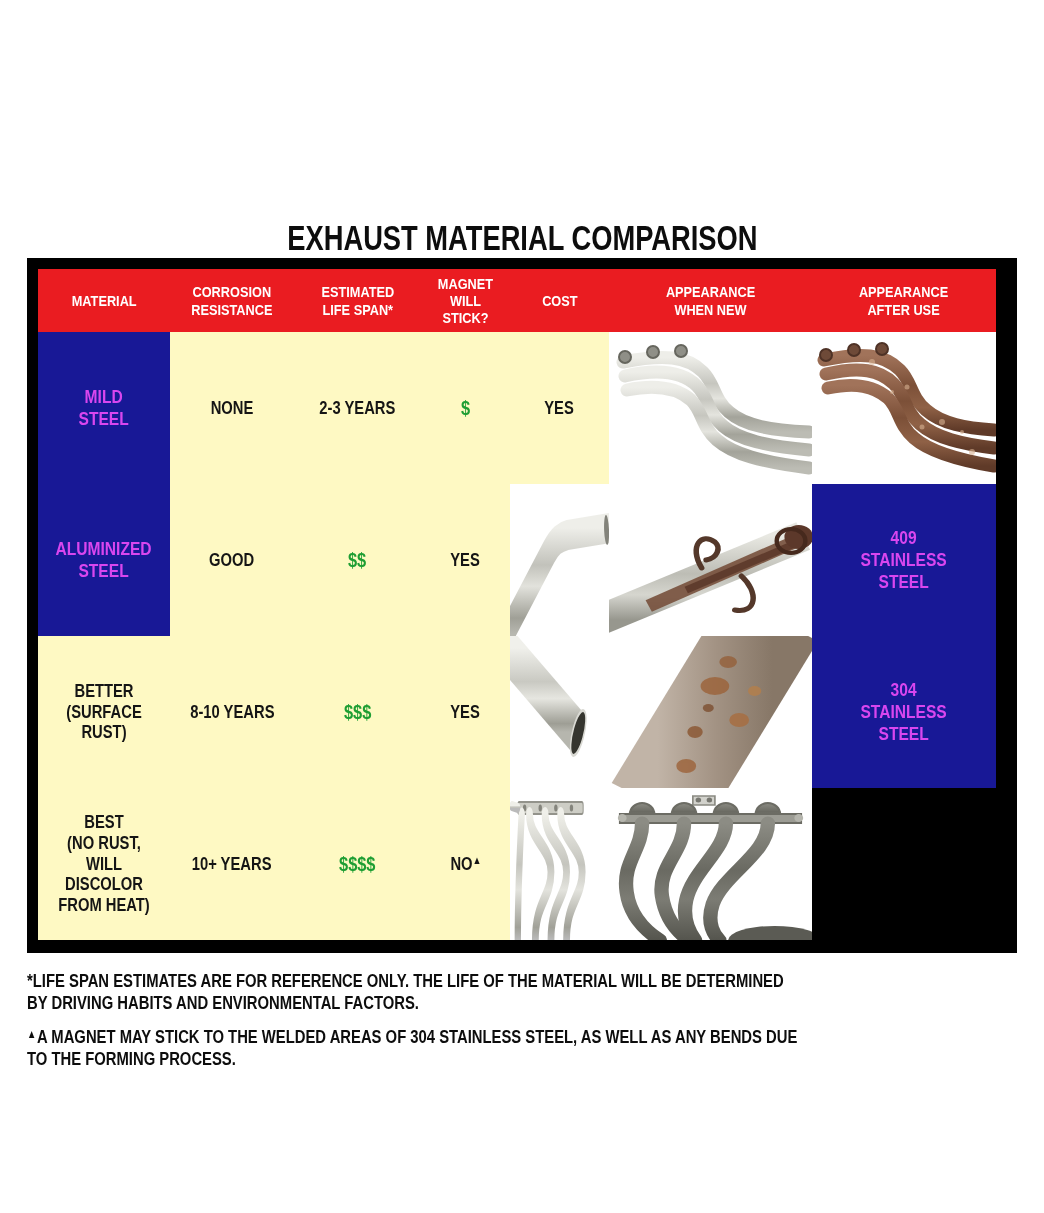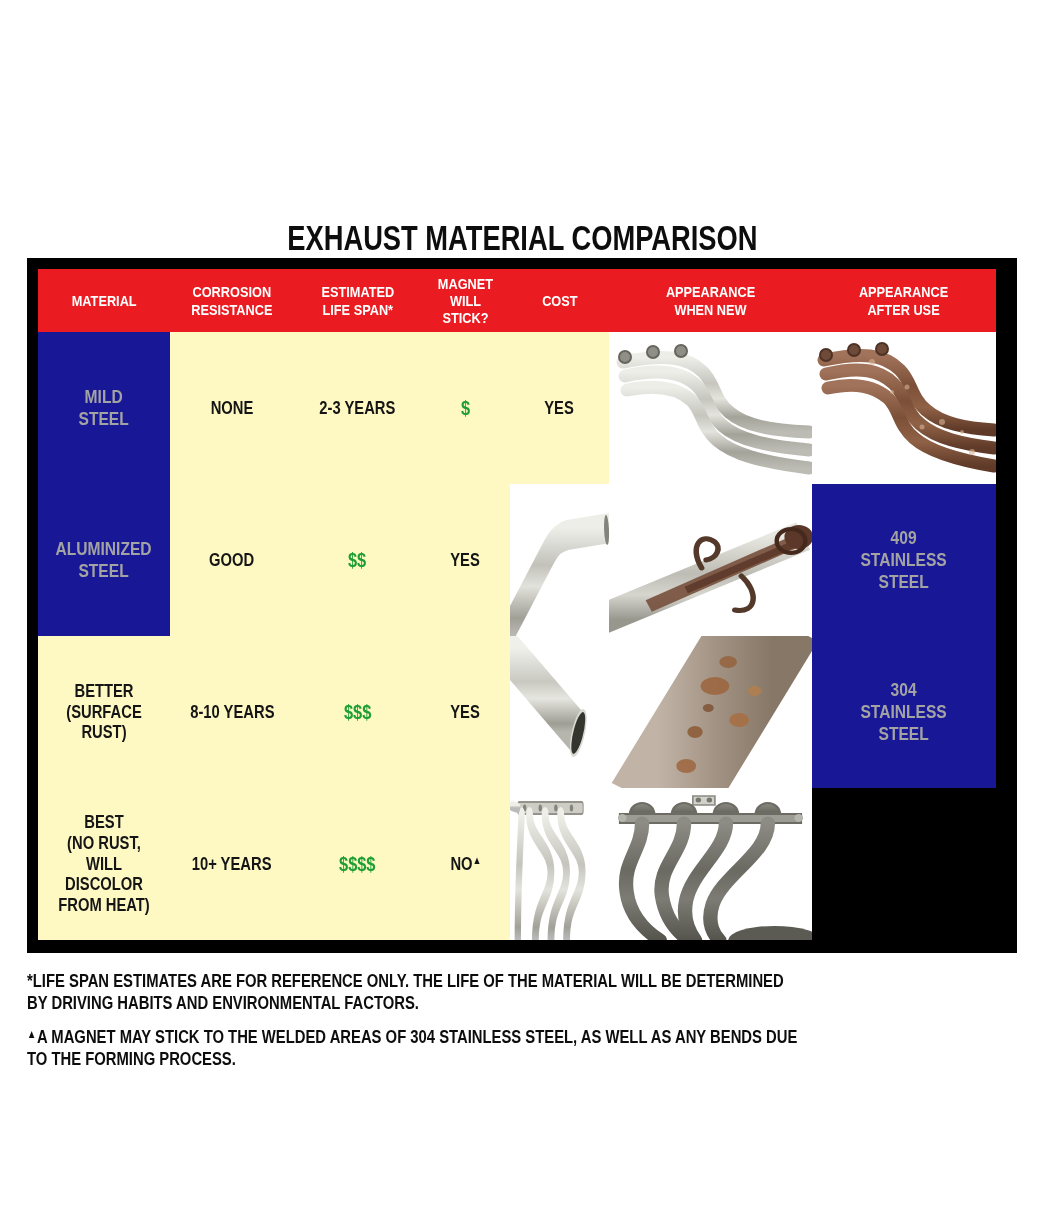--- a/index.html
+++ b/index.html
@@ -9,21 +9,21 @@
      white-space:pre-line;font-weight:bold;line-height:1.15;}
   .title{position:absolute;top:218px;left:0;width:100%;text-align:center;}
   .title .t{font-size:35px;transform:scaleX(0.78);letter-spacing:0;color:#0d0d0d;}
   .grid{position:absolute;top:258px;left:27px;width:990px;height:695px;
         display:grid;grid-template-columns:132px 124px 127px 89px 99px 203px 184px;
         grid-template-rows:63px 152px 152px 152px 152px;background:#000000;
         padding:11px;box-sizing:border-box;}
   .cell{display:flex;align-items:center;justify-content:center;text-align:center;overflow:hidden;}
   .head{background:#ea1c21;color:#ffffff;}
   .head .t{font-size:15px;transform:scaleX(0.85);}
-  .mat{background:#181896;color:#a3a3a3;}
+  .mat{background:#181896;color:#d946ef;}
   .mat .t{font-size:19px;}
   .val{background:#fef9c3;color:#151515;}
   .val .t{font-size:18px;}
   .cost .t{color:#1e9e33;font-size:20px;}
   .img{background:#ffffff;padding:0;}
   .img svg{display:block;width:100%;height:100%;}
   sup.mk{font-size:11px;vertical-align:6px;line-height:0;}
   .footnotes{position:absolute;top:958px;left:27px;width:990px;}
   .fn{margin-bottom:4px;margin-top:12px;}
   .fn .t{font-size:19px;transform:scaleX(0.78);transform-origin:left center;white-space:normal;color:#0d0d0d;}

